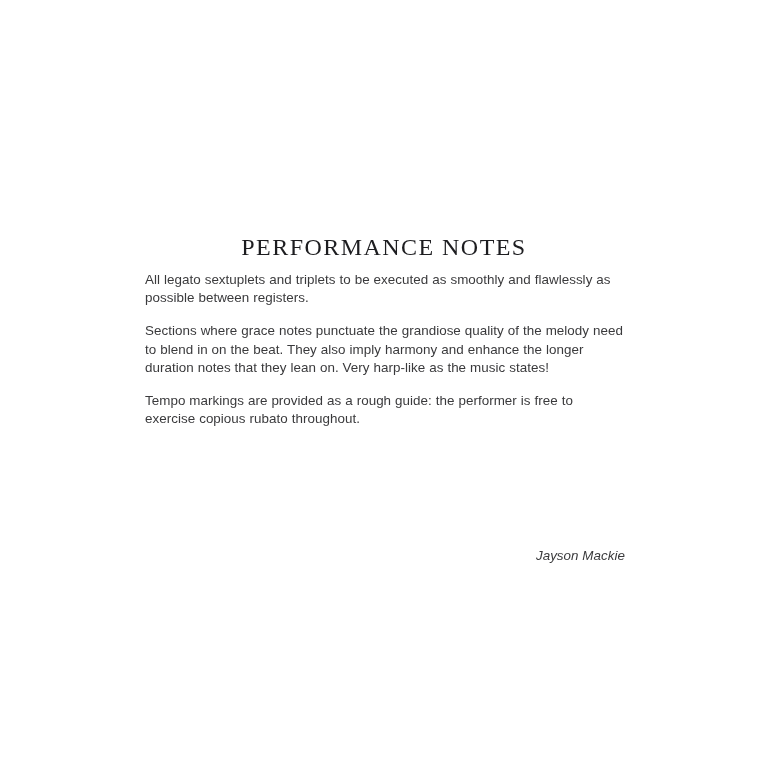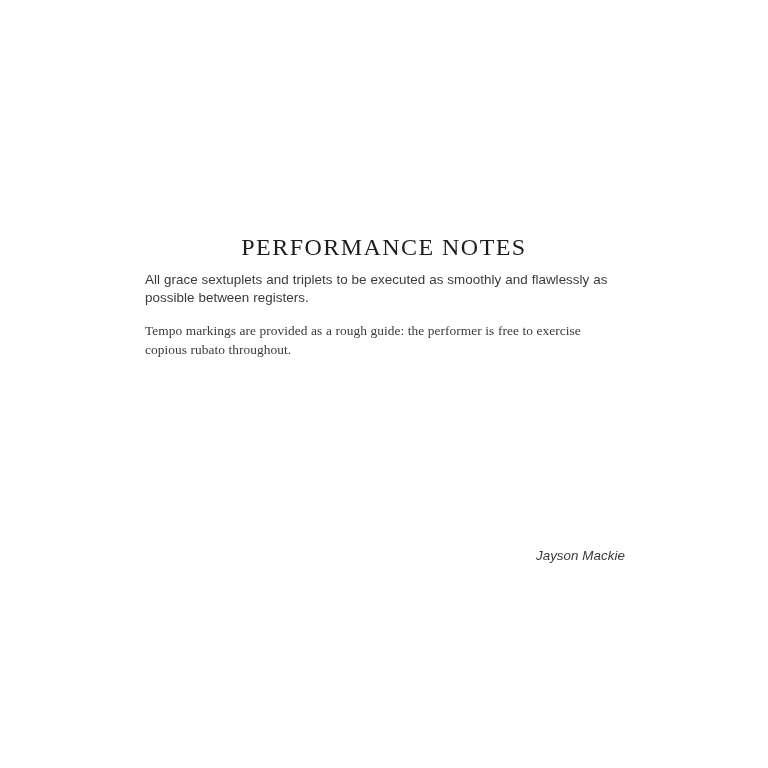--- a/index.html
+++ b/index.html
@@ -57,21 +57,20 @@
     font-family: "Liberation Sans", sans-serif;
     font-size: 13.4px;
     line-height: 18.2px;
     color: #3a3a3c;
     letter-spacing: 0.04px;
     text-align: left;
     word-spacing: 0.2px;
   }
   .para:last-child {
     margin-bottom: 13px;
-    font-family: Liberation Serif, serif;
   }
 
   .signature {
     position: absolute;
     left: 0;
     top: 547px;
     width: 480px;
     text-align: right;
     font-family: "Liberation Sans", sans-serif;
     font-size: 13.4px;
@@ -84,20 +83,21 @@
 </head>
 <body>
 
 <div class="page">
 
   <div class="content">
 
     <h1 class="doc-title">PERFORMANCE NOTES</h1>
 
     <div class="body-block">
-      <p class="para">All grace sextuplets and triplets to be executed as smoothly and flawlessly as possible between registers.</p>
+      <p class="para">All legato sextuplets and triplets to be executed as smoothly and flawlessly as possible between registers.</p>
+      <p class="para">Sections where grace notes punctuate the grandiose quality of the melody need to blend in on the beat. They also imply harmony and enhance the longer duration notes that they lean on. Very harp-like as the music states!</p>
       <p class="para">Tempo markings are provided as a rough guide: the performer is free to exercise copious rubato throughout.</p>
     </div>
 
     <div class="signature">Jayson Mackie</div>
 
   </div>
 </div>
 
 </body></html>

